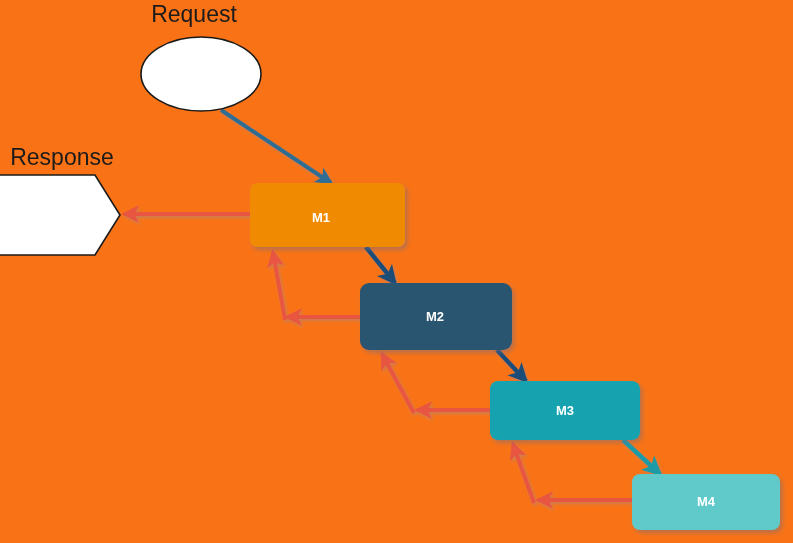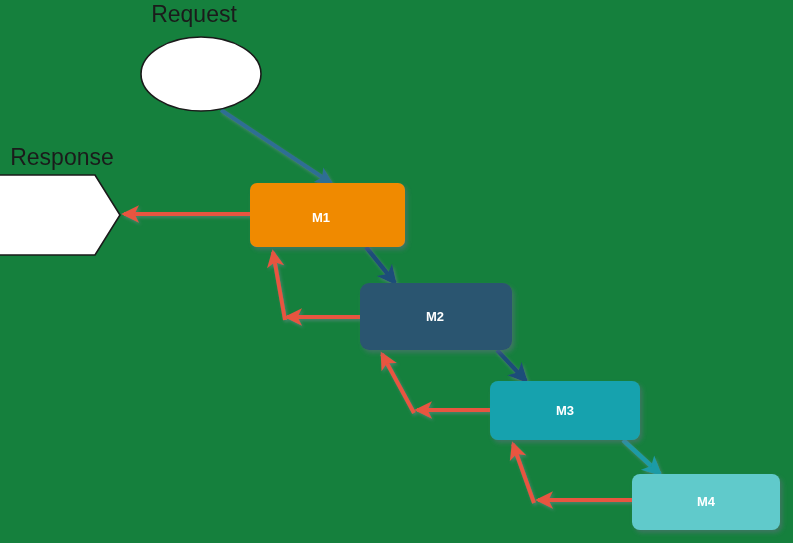--- a/index.html
+++ b/index.html
@@ -7,21 +7,21 @@
     padding: 0;
     background: #ffffff;
   }
   body {
     font-family: "Liberation Sans", sans-serif;
   }
   #canvas {
     position: relative;
     width: 793px;
     height: 543px;
-    background: #15803d;
+    background: #f97316;
     overflow: hidden;
   }
   #diagram-svg {
     position: absolute;
     left: 0;
     top: 0;
     width: 793px;
     height: 543px;
   }
   .node-label {

